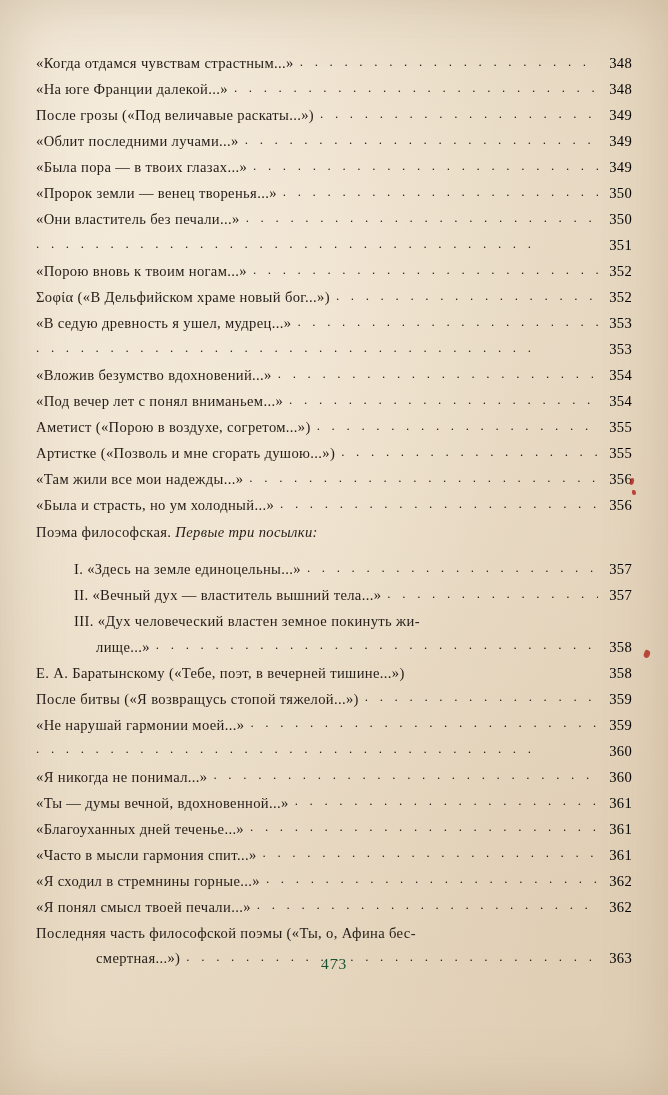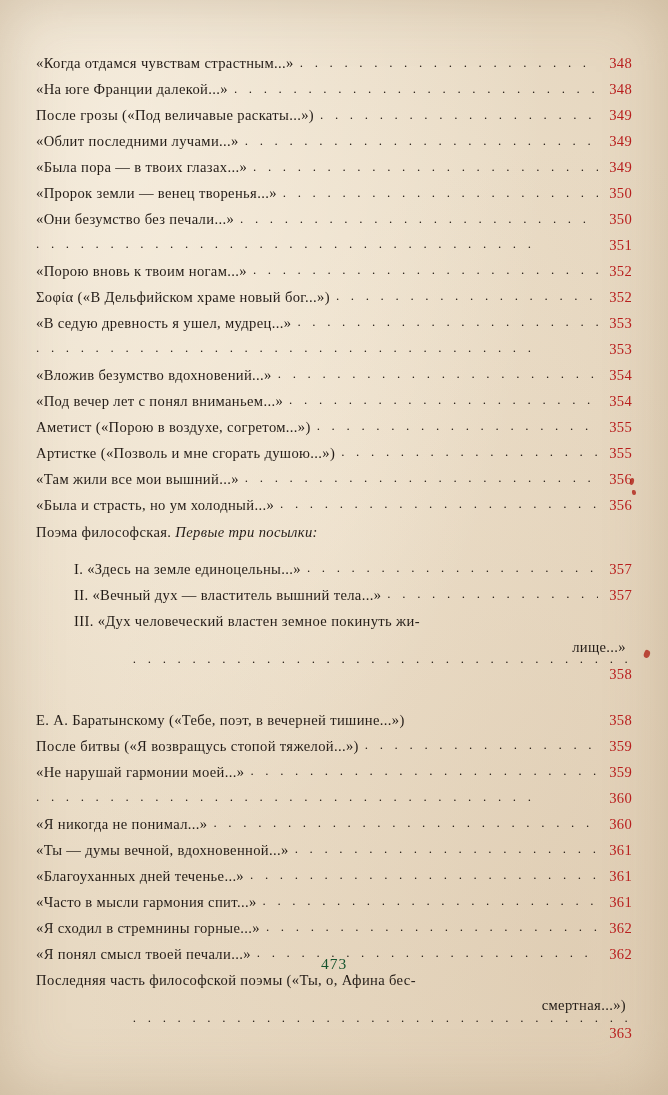--- a/index.html
+++ b/index.html
@@ -32,21 +32,21 @@
     height: 1095px;
   }
   .content {
     position: absolute;
     left: 36px;
     top: 56px;
     width: 596px;
   }
   .toc-line {
     display: flex;
-    align-items: flex-end;
+    align-items: center;
     font-size: 14.6px;
     letter-spacing: 0.35px;
     line-height: 1.0;
     margin-bottom: 11.4px;
     white-space: nowrap;
   }
   .toc-line .title {
     flex: 0 0 auto;
     padding-right: 6px;
   }
@@ -57,29 +57,29 @@
     letter-spacing: 4.2px;
     color: #2a211a;
     transform: translateY(-2px);
     white-space: nowrap;
     text-align: left;
     min-width: 10px;
   }
   .toc-line .pg {
     flex: 0 0 34px;
     text-align: right;
-    color: #b91c1c;
+    color: #000000;
     font-size: 14.6px;
     letter-spacing: 0.3px;
   }
   .toc-line.no-leader .leader { visibility: hidden; }
 
   
   .ind-roman { padding-left: 38px; }
-  .ind-cont  { padding-left: 60px; flex-direction: column; }
+  .ind-cont  { padding-left: 60px; }
 
   .section-note {
     font-size: 14.6px;
     letter-spacing: 0.35px;
     margin-bottom: 21px;
     margin-top: 2px;
   }
   .section-note .ital {
     font-style: italic;
   }
@@ -152,21 +152,21 @@
       <span class="pg">349</span>
     </div>
 
     <div class="toc-line">
       <span class="title quoted">«Пророк земли — венец творенья...»</span>
       <span class="leader">. . . . . . . . . . . . . . . . . . . . . . . . . . . . . . . . . .</span>
       <span class="pg">350</span>
     </div>
 
     <div class="toc-line">
-      <span class="title quoted">«Они безумство без печали...»</span>
+      <span class="title quoted">«Они властитель без печали...»</span>
       <span class="leader">. . . . . . . . . . . . . . . . . . . . . . . . . . . . . . . . . .</span>
       <span class="pg">350</span>
     </div>
 
     <div class="toc-line">
       <span class="leader">. . . . . . . . . . . . . . . . . . . . . . . . . . . . . . . . . .</span>
       <span class="pg">351</span>
     </div>
 
     <div class="toc-line">
@@ -210,21 +210,21 @@
       <span class="pg">355</span>
     </div>
 
     <div class="toc-line">
       <span class="title">Артистке («Позволь и мне сгорать душою...»)</span>
       <span class="leader">. . . . . . . . . . . . . . . . . . . . . . . . . . . . . . . . . .</span>
       <span class="pg">355</span>
     </div>
 
     <div class="toc-line">
-      <span class="title quoted">«Там жили все мои вышний...»</span>
+      <span class="title quoted">«Там жили все мои надежды...»</span>
       <span class="leader">. . . . . . . . . . . . . . . . . . . . . . . . . . . . . . . . . .</span>
       <span class="pg">356</span>
     </div>
 
     <div class="toc-line">
       <span class="title quoted">«Была и страсть, но ум холодный...»</span>
       <span class="leader">. . . . . . . . . . . . . . . . . . . . . . . . . . . . . . . . . .</span>
       <span class="pg">356</span>
     </div>
 

